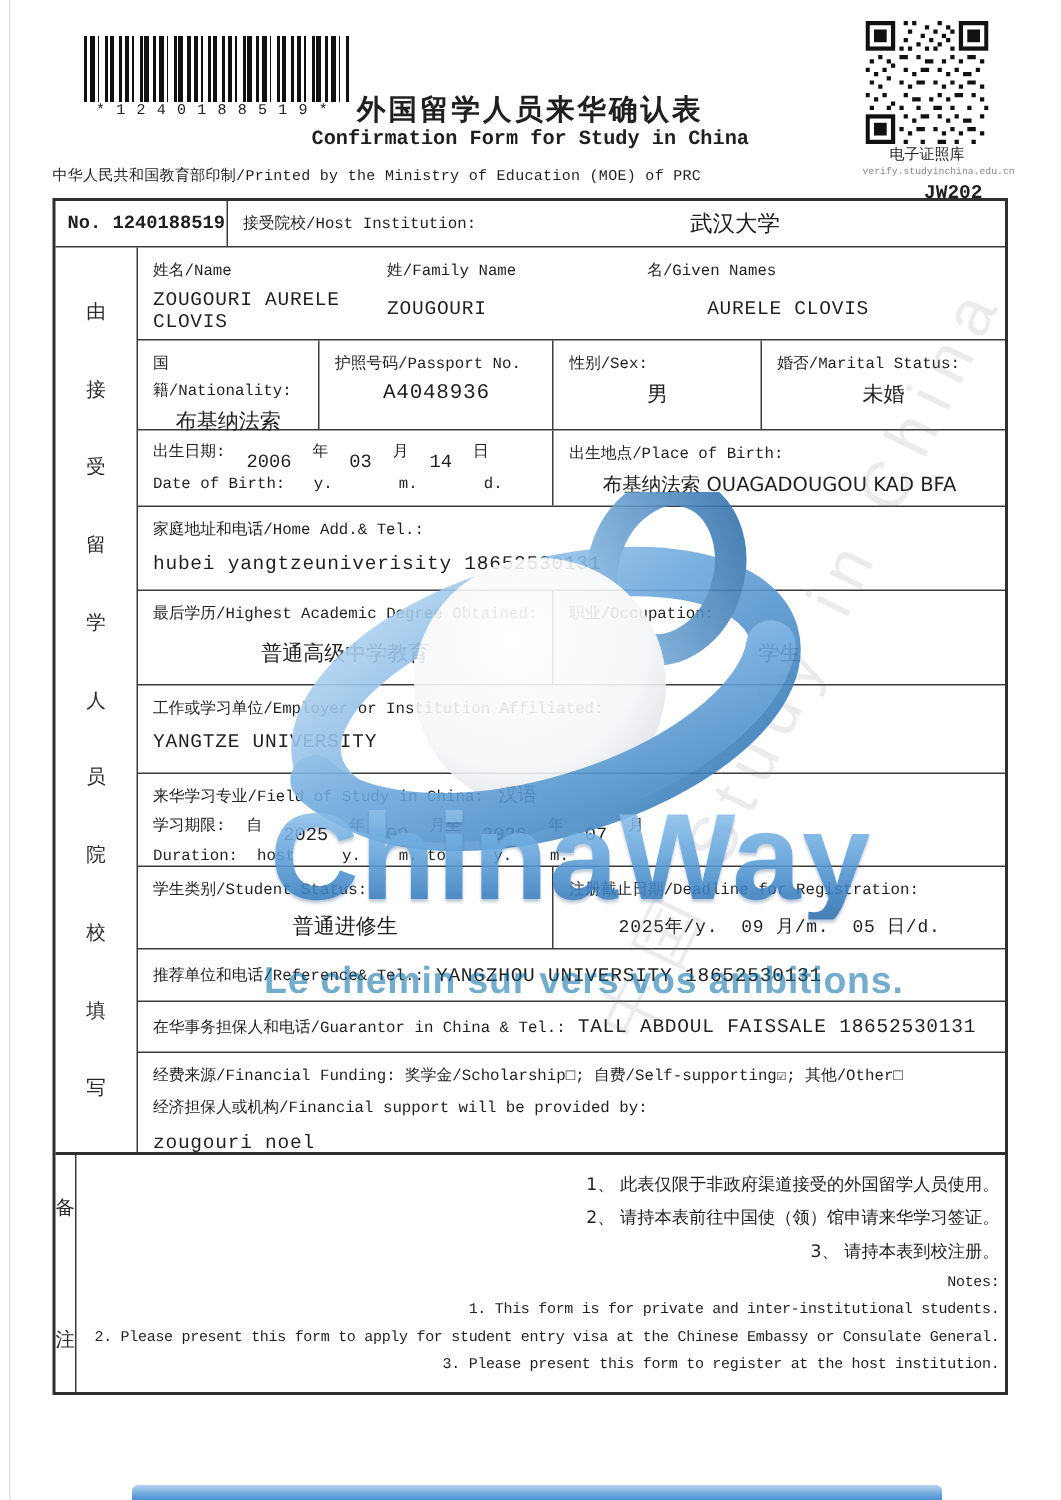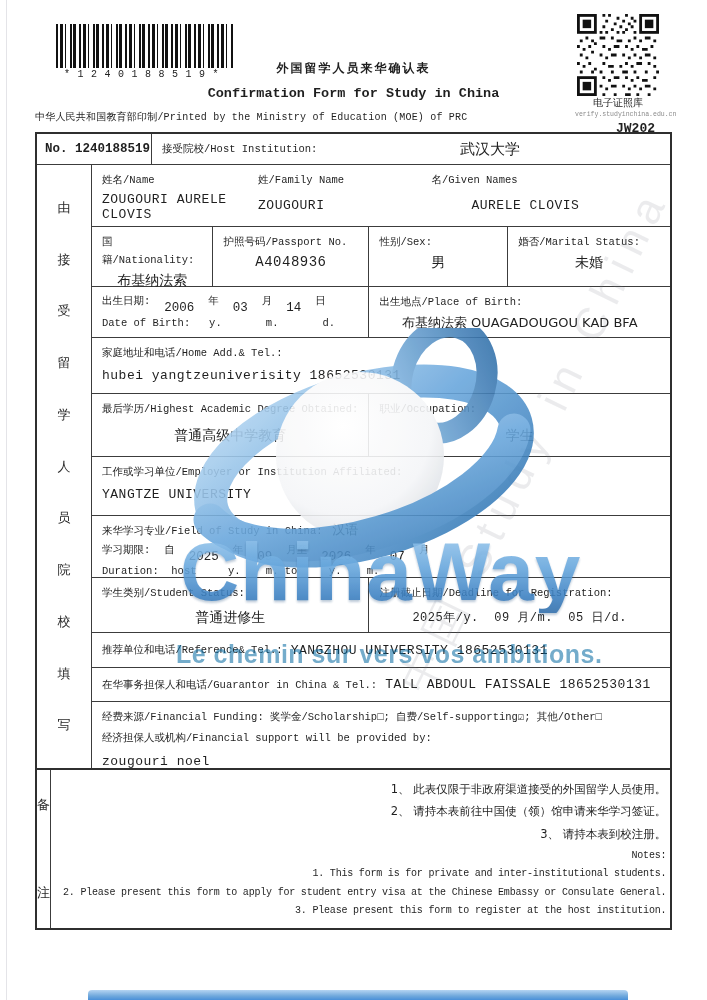--- a/index.html
+++ b/index.html
@@ -8,21 +8,21 @@
   .scan-edge{position:absolute;left:6px;top:0;bottom:0;width:1px;background:#e4e4e8;}
 
   
   .barcode-wrap{position:absolute;left:56px;top:24px;width:178px;}
   .barcode-bars{height:44px;background:repeating-linear-gradient(90deg,
       #111 0px,#111 2px,#fff 2px,#fff 4px,#111 4px,#111 7px,#fff 7px,#fff 9px,
       #111 9px,#111 10px,#fff 10px,#fff 14px,#111 14px,#111 16px,#fff 16px,#fff 17px,
       #111 17px,#111 20px,#fff 20px,#fff 23px);}
   .barcode-digits{margin-top:1px;font-size:10px;letter-spacing:7.5px;white-space:nowrap;color:#222;text-align:center;}
   .title-zh{position:absolute;left:0;top:60px;width:707px;text-align:center;
-            font-size:12px;font-weight:bold;letter-spacing:2px;font-family:"DejaVu Sans","Liberation Sans",sans-serif;}
+            font-size:19px;font-weight:bold;letter-spacing:2px;font-family:"DejaVu Sans","Liberation Sans",sans-serif;}
   .title-en{position:absolute;left:0;top:86px;width:707px;text-align:center;
             font-size:13.5px;font-weight:bold;}
   .printed-by{position:absolute;left:35px;top:110px;font-size:10px;letter-spacing:0.2px;}
   .qr-block{position:absolute;left:575px;top:14px;width:86px;text-align:center;}
   .qr-svg{width:82px;height:82px;display:block;margin:0 auto;}
   .qr-caption{font-size:10px;margin-top:0px;font-family:"DejaVu Sans","Liberation Sans",sans-serif;}
   .qr-url{font-size:6.5px;color:#8a8a8a;margin-top:1px;white-space:nowrap;}
   .form-code{font-size:13px;font-weight:bold;margin-top:3px;text-align:right;padding-right:6px;}
 
   

